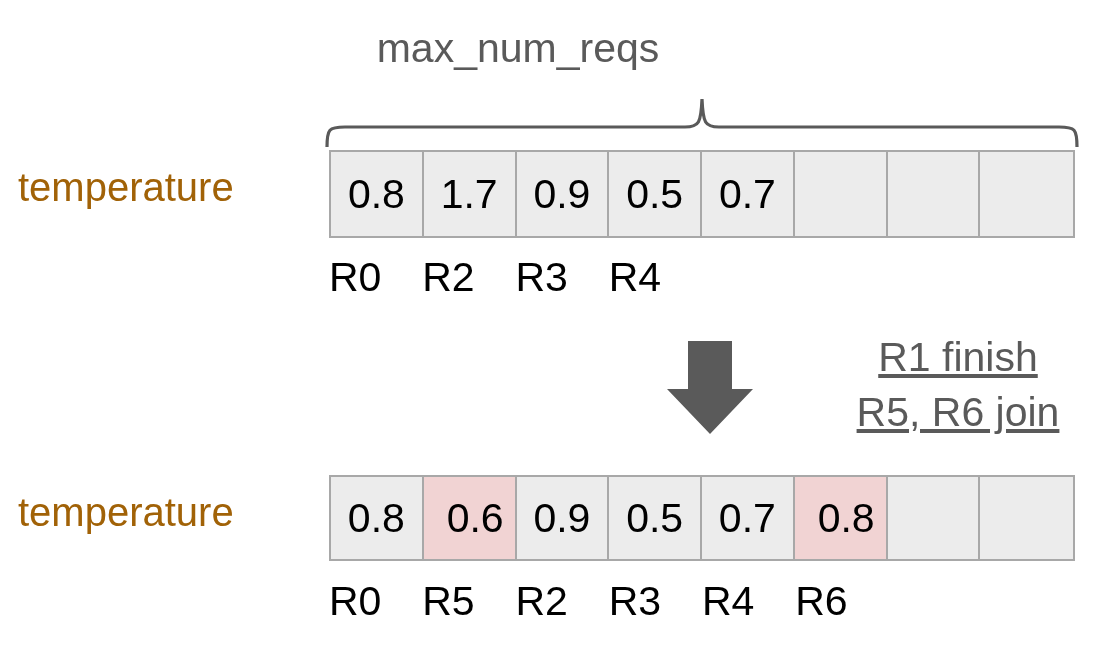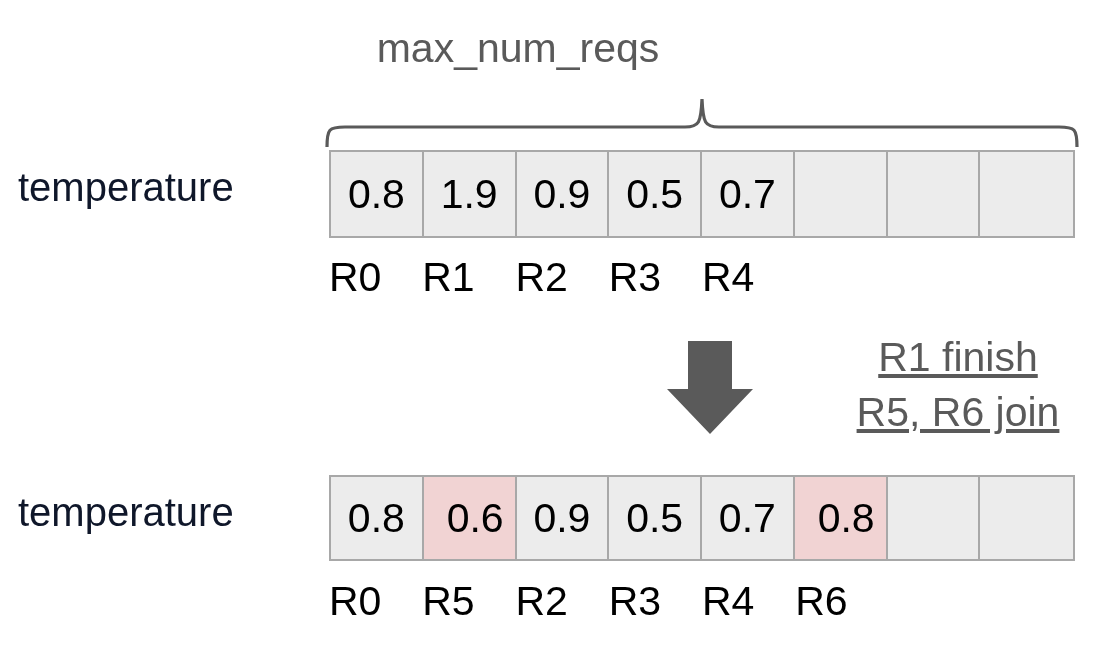--- a/index.html
+++ b/index.html
@@ -17,21 +17,21 @@
   }
 
   .stage {
     position: absolute;
     inset: 0;
   }
 
   
   .label-gray {
     position: absolute;
-    color: #0f172a;
+    color: #a16207;
     font-size: 40px;
     line-height: 1;
     white-space: nowrap;
   }
 
   
   .brace-wrap {
     position: absolute;
     left: 325px;
     top: 95px;
@@ -139,32 +139,31 @@
   <div class="brace-wrap">
     <svg width="754" height="52" viewBox="0 0 754 52" fill="none" xmlns="http://www.w3.org/2000/svg">
       <path d="M2 52 C2 34 4 32 20 32 L360 32 C374 32 376 28 377 4 C378 28 380 32 394 32 L734 32 C750 32 752 34 752 52" stroke="#5a5a5a" stroke-width="3.2" fill="none" stroke-linecap="round"></path>
     </svg>
   </div>
 
   <div class="label-gray" id="temp-label-top">temperature</div>
 
   <div class="row-table" id="table-top">
     <div class="cell">0.8</div>
-    <div class="cell">1.9</div>
+    <div class="cell">1.7</div>
     <div class="cell">0.9</div>
     <div class="cell">0.5</div>
     <div class="cell">0.7</div>
     <div class="cell empty"></div>
     <div class="cell empty"></div>
     <div class="cell empty"></div>
   </div>
 
   <div class="index-row" id="index-row-top">
     <div class="idx">R0</div>
-    <div class="idx">R1</div>
     <div class="idx">R2</div>
     <div class="idx">R3</div>
     <div class="idx">R4</div>
     <div class="idx"></div>
     <div class="idx"></div>
     <div class="idx"></div>
   </div>
 
   <div class="arrow">
     <svg width="90" height="95" viewBox="0 0 90 95" xmlns="http://www.w3.org/2000/svg">

